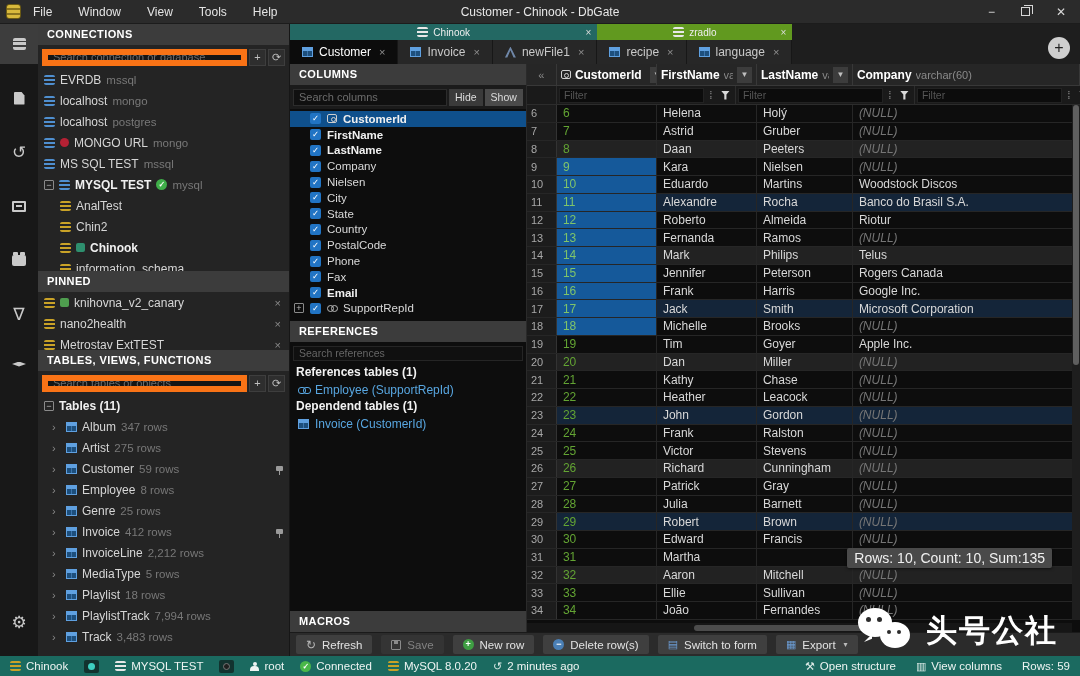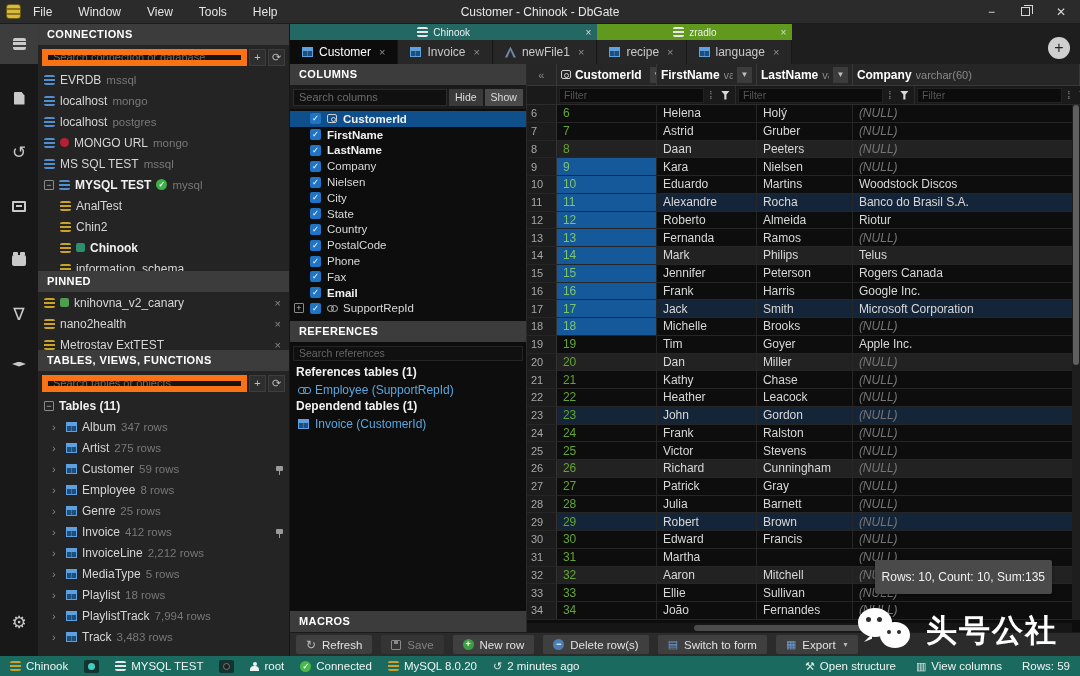--- a/index.html
+++ b/index.html
@@ -123,21 +123,21 @@
   .g-row.stripe-navy { background:#142539; }
   .g-gut { flex:0 0 30px; background:#1c1c1c; color:#a8a8a8; font-size:11px; display:flex; align-items:center; padding-left:4px; border-right:1px solid #333; }
   .g-cell { display:flex; align-items:center; padding:0 6px; font-size:12px; color:#d8d8d8; border-right:1px solid #262626; white-space:nowrap; overflow:hidden; }
   .g-id { color:#63a433; }
   .g-id.sel { background:#15599a; color:#7fc46a; }
   .g-null { color:#767676; font-style:italic; }
   .vscroll { position:absolute; right:0; top:41px; width:8px; height:515px; background:#1e1e1e; }
   .vthumb { position:absolute; left:1px; width:6px; top:0; height:260px; background:#5f5f5f; border-radius:3px; }
   .hscroll { position:absolute; left:0; right:8px; bottom:0; height:9px; background:#161616; }
   .hthumb { position:absolute; top:1.5px; height:6px; left:167px; width:210px; background:#4c4c4c; border-radius:3px; }
-  .stats-tip { position:absolute; right:28px; bottom:38px; background:#4a4a4a; color:#f0f0f0; font-size:12px; padding:10px 7px; border-radius:2px; white-space:nowrap; box-shadow:0 1px 3px rgba(0,0,0,.5); }
+  .stats-tip { position:absolute; right:28px; bottom:64px; background:#4a4a4a; color:#f0f0f0; font-size:14px; padding:2px 7px; border-radius:2px; white-space:nowrap; box-shadow:0 1px 3px rgba(0,0,0,.5); }
 
   
   .toolbar { flex:0 0 24px; background:#2b2b2b; display:flex; align-items:center; gap:9px; padding:0 6px; border-top:1px solid #1a1a1a; }
   .tbtn { display:flex; align-items:center; gap:6px; background:#3f3f3f; color:#e2e2e2; font-size:11.5px; height:19px; padding:0 10px; border-radius:2px; cursor:pointer; }
   .tbtn.disabled { background:#343434; color:#828282; cursor:default; }
   .tico-refresh { color:#b9b9b9; font-size:12px; }
   .tico-save { width:10px; height:10px; border:1.4px solid #8a8a8a; border-radius:1px; position:relative; }
   .tico-save::after { content:""; position:absolute; left:2px; top:0; width:4px; height:3px; background:#8a8a8a; }
   .tico-circ { width:11px; height:11px; border-radius:50%; color:#fff; font-size:9px; line-height:11px; text-align:center; font-weight:bold; }
   .tico-plus { background:#3f9e43; }

